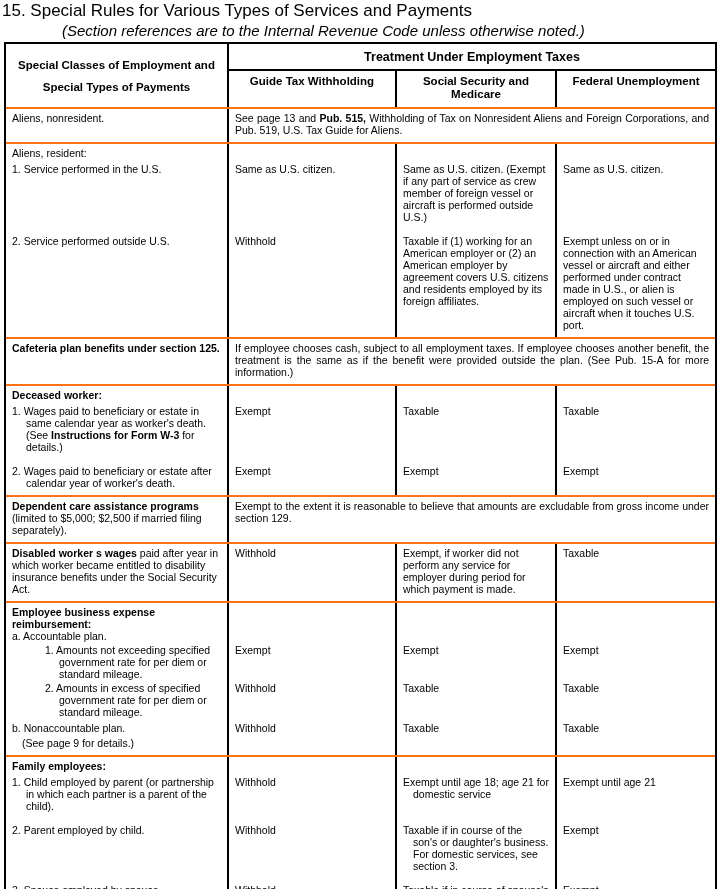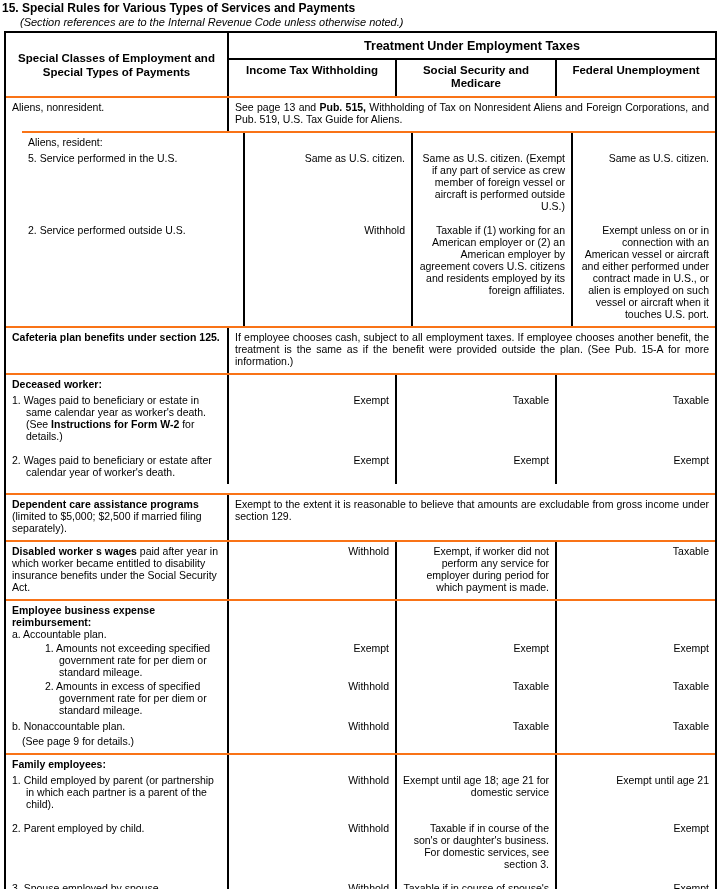--- a/index.html
+++ b/index.html
@@ -1,78 +1,78 @@
 <!DOCTYPE html>
 <html><head>
 <meta charset="utf-8">
 <style>
   html,body{margin:0;padding:0;background:#fff;}
   body{width:721px;min-height:889px;color:#000;font-family:"Liberation Sans","DejaVu Sans",sans-serif;}
   .page{position:relative;width:721px;}
-  .title{font-size:12px;font-weight:bold;padding:1px 0 0 2px;letter-spacing:0;}
-  .subtitle{font-size:11px;font-style:italic;padding:1px 0 3px 20px;}
+  .title{font-size:17px;font-weight:normal;padding:1px 0 0 2px;letter-spacing:0;}
+  .subtitle{font-size:15px;font-style:italic;padding:1px 0 3px 20px;margin-left:42px;}
   .table{margin-left:4px;width:713px;border:2px solid #000;box-sizing:border-box;background:#fff;}
   .sec{display:grid;grid-template-columns:221px 168px 160px 1fr;box-sizing:border-box;}
   .sec + .sec{border-top:2px solid #f97316;}
   .cell{font-size:10.5px;line-height:12px;padding:3px 6px 6px 6px;box-sizing:border-box;}
-  .bl{border-left:2px solid #000;text-align:right;}
+  .bl{border-left:2px solid #000;}
   .b{font-weight:bold;}
   .just{text-align:justify;}
   .span3{grid-column:2/5;}
   .hd{padding-bottom:1px;}
   .i1{padding-left:14px;text-indent:-14px;}
   .i2{padding-left:47px;text-indent:-14px;}
   .noteind{padding-left:10px;padding-top:3px;}
   .hang{padding-left:10px;text-indent:-10px;}
   
   .hc1{grid-column:1;grid-row:1/3;display:flex;align-items:center;justify-content:center;text-align:center;
-       font-weight:bold;font-size:11.5px;line-height:14px;padding:4px 6px;}
+       font-weight:bold;font-size:11.5px;line-height:22px;padding:4px 6px;}
   .htreat{grid-column:2/5;grid-row:1;border-left:2px solid #000;border-bottom:2px solid #000;
        display:flex;align-items:center;justify-content:center;font-weight:bold;font-size:12.5px;min-height:25px;}
   .hsub{border-left:2px solid #000;grid-row:2;display:flex;align-items:flex-start;justify-content:center;
        text-align:center;font-weight:bold;font-size:11.5px;line-height:13px;padding:4px 4px 6px;min-height:30px;box-sizing:border-box;}
   .hs2{grid-column:2;} .hs3{grid-column:3;} .hs4{grid-column:4;}
   
-  .s-nonres{min-height:34px;} .s-resident{min-height:176px;margin-left:16px;} .s-cafe{min-height:44px;}
-  .s-deceased{min-height:92px;} .s-depcare{min-height:44px;margin-top:9px;} .s-disabled{min-height:56px;}
+  .s-nonres{min-height:34px;} .s-resident{min-height:176px;} .s-cafe{min-height:44px;}
+  .s-deceased{min-height:92px;} .s-depcare{min-height:44px;} .s-disabled{min-height:56px;}
   .s-employee{min-height:145px;} .s-family{min-height:138px;}
   .tight{padding-top:1px;padding-bottom:1px;}
   .gap{padding-bottom:9px;}
 </style>
 </head>
 <body>
 
 <div class="page">
 
   <div class="title">15. Special Rules for Various Types of Services and Payments</div>
   <div class="subtitle">(Section references are to the Internal Revenue Code unless otherwise noted.)</div>
 
   <div class="table">
 
     <div class="sec">
       <div class="hc1">Special Classes of Employment and Special Types of Payments</div>
       <div class="htreat">Treatment Under Employment Taxes</div>
-      <div class="hsub hs2">Income Tax Withholding</div>
+      <div class="hsub hs2">Guide Tax Withholding</div>
       <div class="hsub hs3">Social Security and Medicare</div>
       <div class="hsub hs4">Federal Unemployment</div>
     </div>
 
     <div class="sec s-nonres">
       <div class="cell">Aliens, nonresident.</div>
       <div class="cell bl span3 just"><span>See page 13 and </span><span style="font-weight: bold;">Pub. 515,</span><span> Withholding of Tax on Nonresident Aliens and Foreign Corporations, and </span><span style="font-weight: normal;">Pub. 519,</span><span> U.S. Tax Guide for Aliens.</span></div>
     </div>
 
     <div class="sec s-resident">
       <div class="cell hd">Aliens, resident:</div>
       <div class="cell bl hd"></div>
       <div class="cell bl hd"></div>
       <div class="cell bl hd"></div>
 
       <div class="cell gap">
-          <div class="i1">5. Service performed in the U.S.</div>
+          <div class="i1">1. Service performed in the U.S.</div>
         </div>
       <div class="cell bl gap">Same as U.S. citizen.</div>
       <div class="cell bl gap">Same as U.S. citizen. (Exempt if any part of service as crew member of foreign vessel or aircraft is performed outside U.S.)</div>
       <div class="cell bl gap">Same as U.S. citizen.</div>
 
       <div class="cell">
           <div class="i1">2. Service performed outside U.S.</div>
         </div>
       <div class="cell bl">Withhold</div>
       <div class="cell bl">Taxable if (1) working for an American employer or (2) an American employer by agreement covers U.S. citizens and residents employed by its foreign affiliates.</div>
@@ -84,21 +84,21 @@
       <div class="cell bl span3 just">If employee chooses cash, subject to all employment taxes. If employee chooses another benefit, the treatment is the same as if the benefit were provided outside the plan. (See Pub. 15-A for more information.)</div>
     </div>
 
     <div class="sec s-deceased">
       <div class="cell b hd">Deceased worker:</div>
       <div class="cell bl hd"></div>
       <div class="cell bl hd"></div>
       <div class="cell bl hd"></div>
 
       <div class="cell gap">
-          <div class="i1"><span>1. Wages paid to beneficiary or estate in same calendar year as worker's death. (See </span><span style="font-weight: bold;">Instructions for Form W-2</span><span> for details.)</span></div>
+          <div class="i1"><span>1. Wages paid to beneficiary or estate in same calendar year as worker's death. (See </span><span style="font-weight: bold;">Instructions for Form W-3</span><span> for details.)</span></div>
         </div>
       <div class="cell bl gap">Exempt</div>
       <div class="cell bl gap">Taxable</div>
       <div class="cell bl gap">Taxable</div>
 
       <div class="cell">
           <div class="i1">2. Wages paid to beneficiary or estate after calendar year of worker's death.</div>
         </div>
       <div class="cell bl">Exempt</div>
       <div class="cell bl">Exempt</div>

